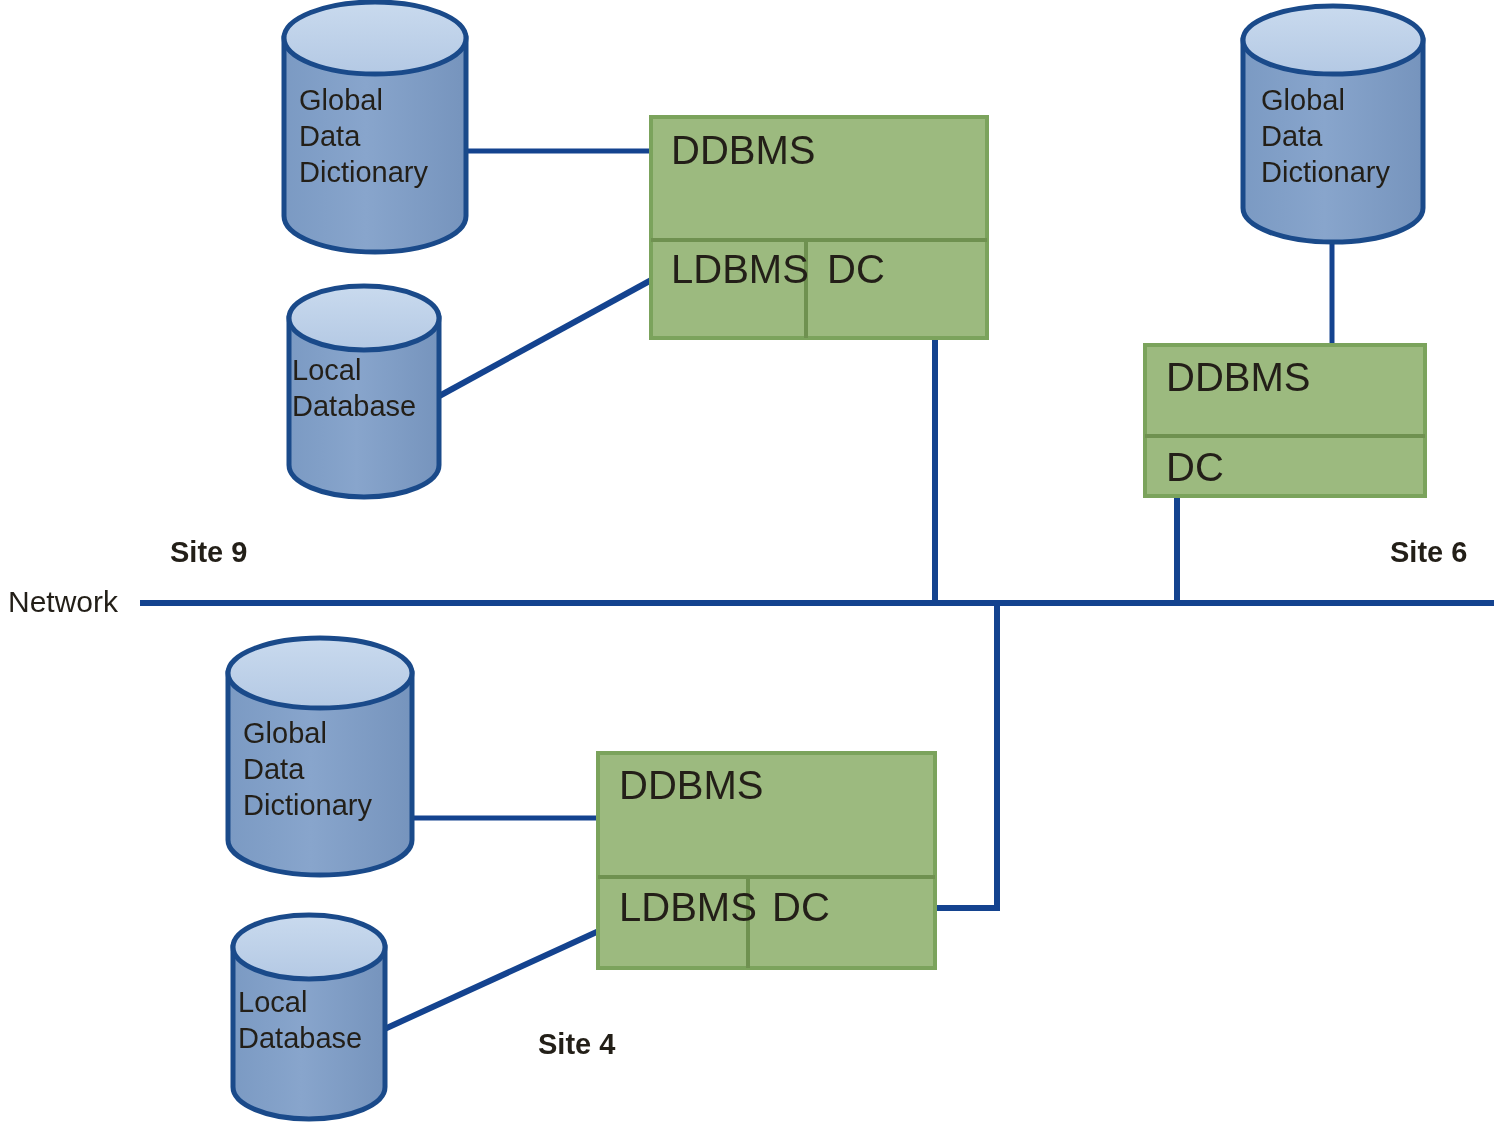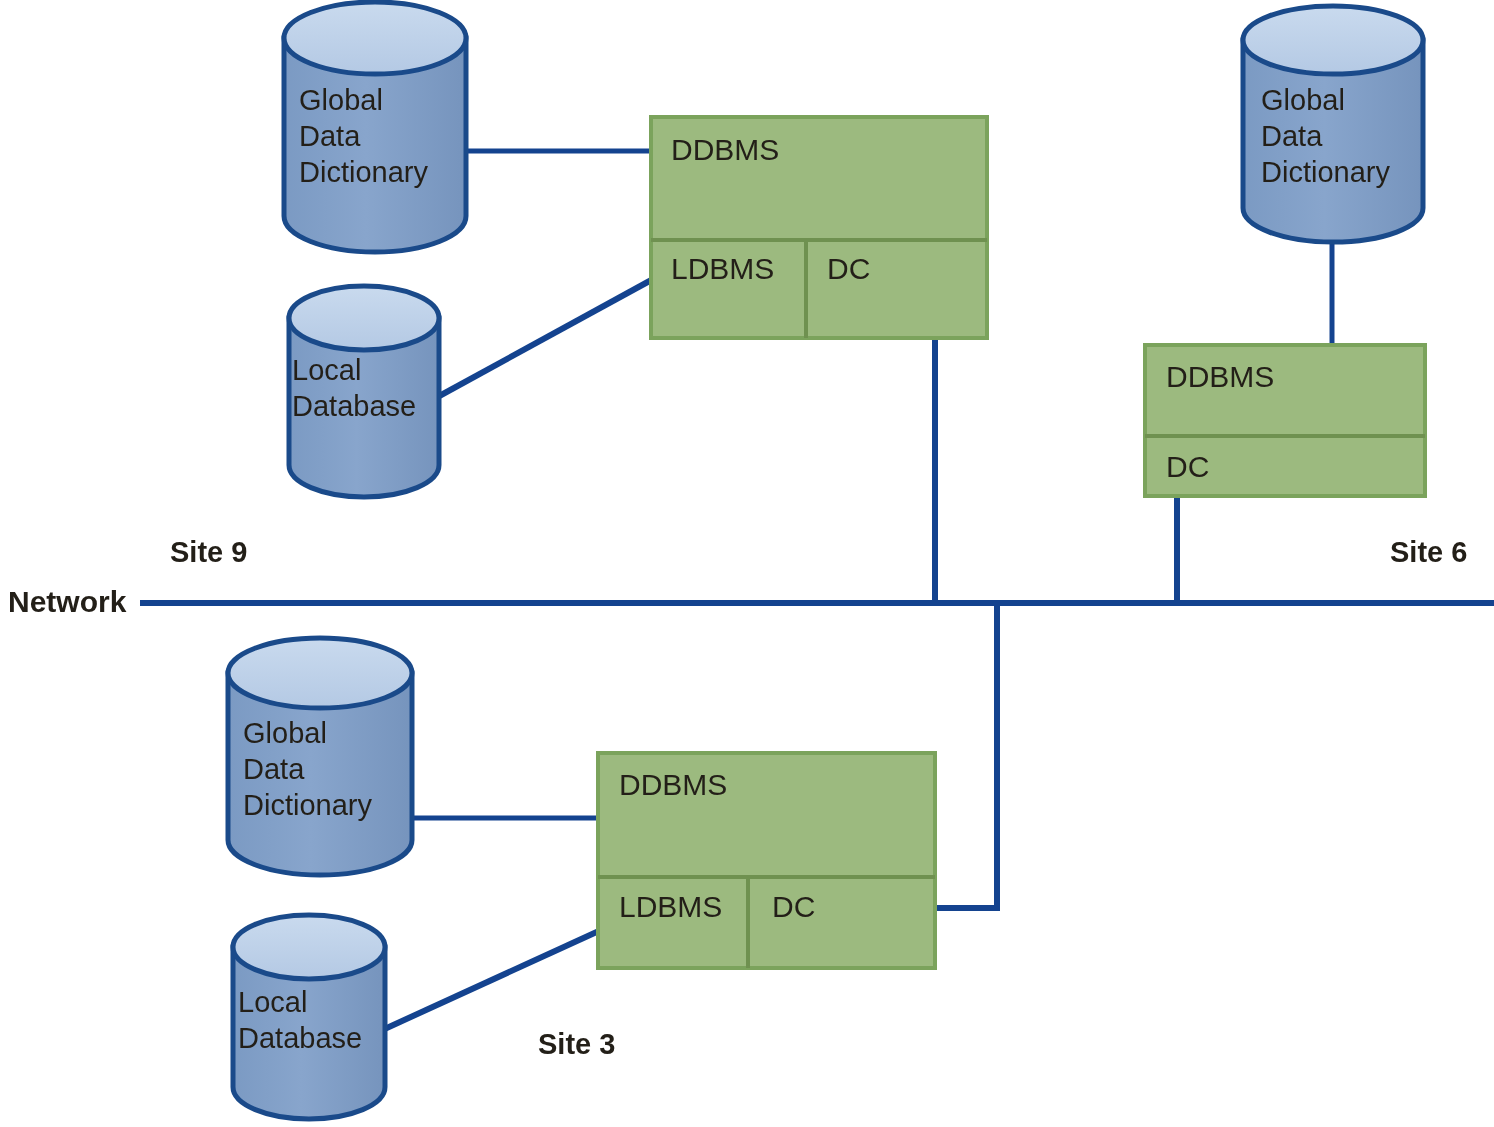--- a/index.html
+++ b/index.html
@@ -29,36 +29,36 @@
     font-family: "Liberation Sans", sans-serif;
     font-size: 29px;
     line-height: 36px;
     color: #231f18;
     white-space: pre-line;
     pointer-events: none;
   }
   .box-label {
     position: absolute;
     font-family: "Liberation Sans", sans-serif;
-    font-size: 30px;
+    font-size: 40px;
     line-height: 34px;
     color: #231f18;
   }
   .site-label {
     position: absolute;
     font-family: "Liberation Sans", sans-serif;
     font-size: 29px;
     font-weight: bold;
     color: #231f18;
   }
   .network-label {
     position: absolute;
     font-family: "Liberation Sans", sans-serif;
     font-size: 30px;
-    font-weight: bold;
+    font-weight: normal;
     color: #231f18;
   }
 </style>
 </head>
 <body>
 
 <div id="canvas">
 
   <svg id="diagram-svg" viewBox="0 0 1494 1127">
     <defs>
@@ -167,15 +167,15 @@
 
   <div class="node-label" style="left:238px; top:984px; width:160px;">Local
 Database</div>
 
   <div class="box-label" style="left:619px; top:768px;">DDBMS</div>
 
   <div class="box-label" style="left:619px; top:890px;">LDBMS</div>
 
   <div class="box-label" style="left:772px; top:890px;">DC</div>
 
-  <div class="site-label" style="left:538px; top:1028px;">Site 3</div>
+  <div class="site-label" style="left:538px; top:1028px;">Site 4</div>
 
 </div>
 
 </body></html>

